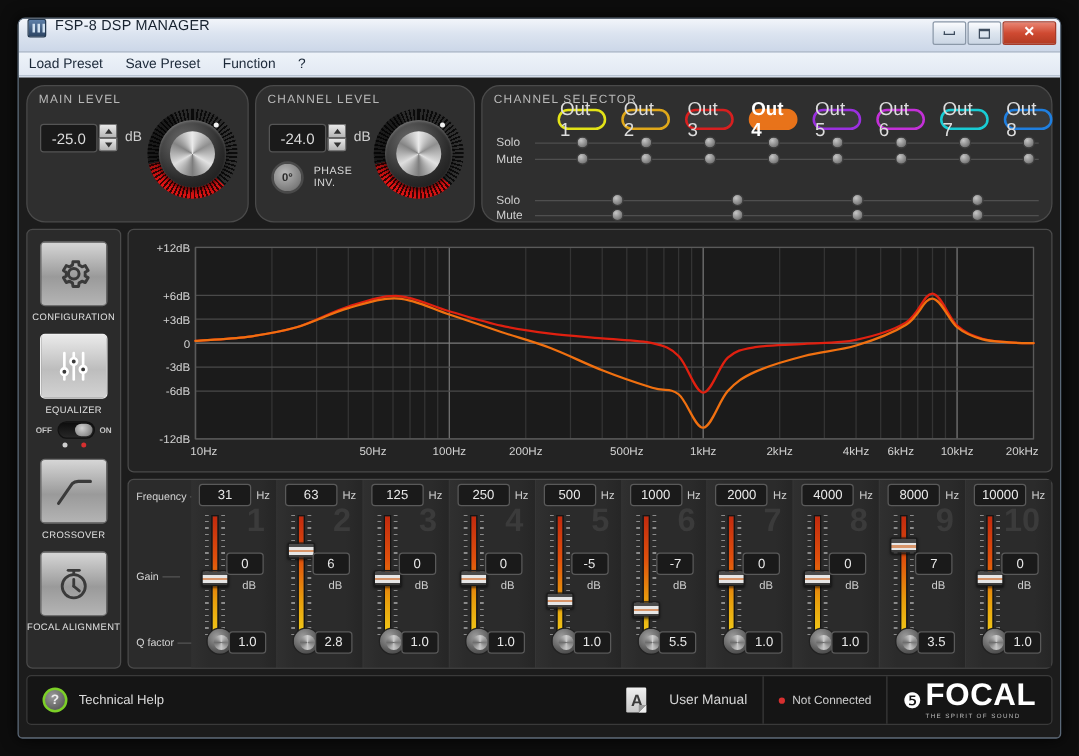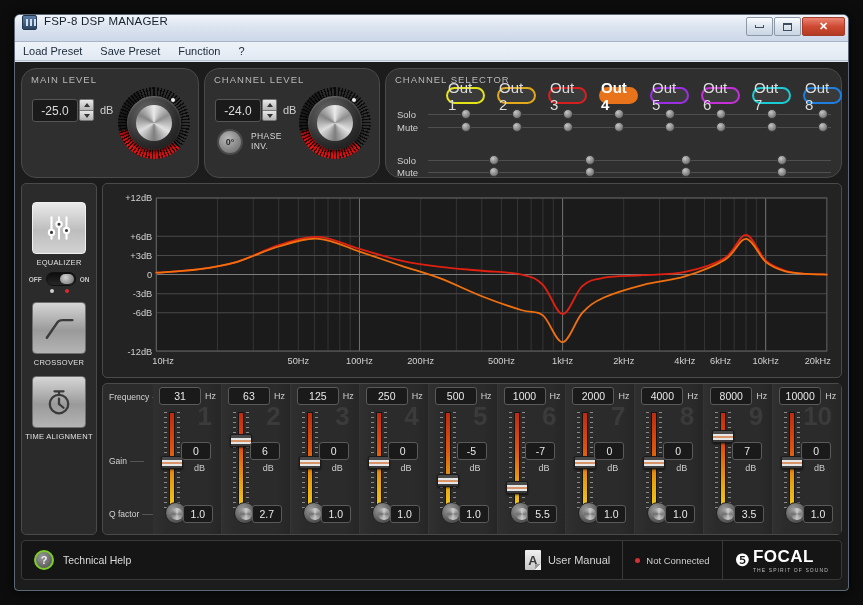--- a/index.html
+++ b/index.html
@@ -285,27 +285,27 @@
   .pdf-icon {
     width: 16px; height: 20px; border-radius: 1px;
     background: linear-gradient(#f0f0f0, #c8c8c8);
     position: relative; display: flex; align-items: center; justify-content: center;
   }
   .pdf-icon::after {
     content:''; position:absolute; right:0; bottom:0; width:6px; height:6px;
     background: linear-gradient(135deg, #9a9a9a 50%, #efefef 50%);
   }
   .pdf-a { font-size: 13px; color: #3a3a3a; font-weight: bold; line-height: 1; }
-  .manual-txt { font-size: 11px; color: #d4d4d4; margin-left: 7px; }
+  .manual-txt { font-size: 11px; color: #d4d4d4; margin-left: 18px; }
   .divider { width: 1px; align-self: stretch; background: #3a3a3a; margin: 0 12px; }
   .conn-dot { width: 5px; height: 5px; border-radius: 50%; background: #d62f2f; }
   .conn-txt { font-size: 9.5px; color: #cfcfcf; margin-left: 6px; }
   .brand { display: flex; align-items: center; margin: 0 12px 0 0; }
   .brand-mark { font-size: 17px; color: #fff; margin-right: 3px; line-height: 1; }
-  .brand-name { font-size: 17px; color: #fff; font-weight: bold; letter-spacing: .5px; line-height: 1; }
+  .brand-name { font-size: 25px; color: #fff; font-weight: bold; letter-spacing: .5px; line-height: 1; }
   .brand-tag { font-size: 5px; color: #bdbdbd; letter-spacing: 1.1px; display:block; margin-top:1px; }
 </style>
 </head>
 <body>
 
 <div class="window">
 
   <div class="titlebar">
     <div class="app-icon"></div>
     <div class="title-text">FSP-8 DSP MANAGER</div>
@@ -484,20 +484,29 @@
               <i></i>
             </div>
           </div>
       </div>
     </div>
 
     <div class="lower">
 
       <div class="sidebar">
 
+        <div class="side-item">
+          <div class="side-btn">
+            <svg width="30" height="30" viewBox="0 0 24 24">
+              <path fill="none" stroke="#3a3a3a" stroke-width="1.9" d="M12 8.6a3.4 3.4 0 100 6.8 3.4 3.4 0 000-6.8z"></path>
+              <path fill="none" stroke="#3a3a3a" stroke-width="1.9" stroke-linejoin="round" d="M19.3 13.4l1.9 1.1-1.8 3.1-2.1-.8a7.4 7.4 0 01-1.9 1.1l-.3 2.2h-3.6l-.3-2.2a7.4 7.4 0 01-1.9-1.1l-2.1.8-1.8-3.1 1.9-1.1a7.3 7.3 0 010-2.2L5.4 9.9l1.8-3.1 2.1.8a7.4 7.4 0 011.9-1.1l.3-2.2h3.6l.3 2.2c.7.26 1.3.63 1.9 1.1l2.1-.8 1.8 3.1-1.9 1.1c.08.73.08 1.47 0 2.2z"></path>
+            </svg>
+          </div>
+          <div class="side-lbl">CONFIGURATION</div>
+        </div>
 
         <div class="side-item" style="margin-top:9px;">
           <div class="side-btn sel">
             <svg width="30" height="30" viewBox="0 0 24 24">
               <g stroke="#fff" stroke-width="1.7" fill="none" stroke-linecap="round">
                 <line x1="6" y1="3.5" x2="6" y2="20.5"></line>
                 <line x1="12" y1="3.5" x2="12" y2="20.5"></line>
                 <line x1="18" y1="3.5" x2="18" y2="20.5"></line>
               </g>
               <g fill="#3a3a3a" stroke="#fff" stroke-width="1.7">
@@ -533,21 +542,21 @@
         <div class="side-item" style="margin-top:9px;">
           <div class="side-btn">
             <svg width="30" height="30" viewBox="0 0 24 24">
               <circle cx="12" cy="13.6" r="7.4" fill="none" stroke="#3a3a3a" stroke-width="1.8"></circle>
               <line x1="12" y1="13.6" x2="15.6" y2="16.6" stroke="#3a3a3a" stroke-width="1.8" stroke-linecap="round"></line>
               <line x1="12" y1="13.6" x2="12" y2="9.2" stroke="#3a3a3a" stroke-width="1.8" stroke-linecap="round"></line>
               <line x1="8.4" y1="3.4" x2="15.6" y2="3.4" stroke="#3a3a3a" stroke-width="1.8" stroke-linecap="round"></line>
               <line x1="12" y1="3.4" x2="12" y2="6.2" stroke="#3a3a3a" stroke-width="1.8"></line>
             </svg>
           </div>
-          <div class="side-lbl">TIME ALIGNMENT</div>
+          <div class="side-lbl">FOCAL ALIGNMENT</div>
         </div>
       </div>
 
       <div class="rightcol">
 
         <div class="graph-panel">
           <div class="graph-inner">
             <svg id="graph-svg" width="100%" height="100%" viewBox="0 0 700 182" preserveAspectRatio="none">
                 <rect x="44" y="8" width="650" height="154" fill="#1b1b1b"></rect>
                 <line x1="44" y1="8" x2="44" y2="162" stroke="#343434" stroke-width="1"></line>
@@ -643,21 +652,21 @@
                 <div class="unit" style="left:52px; top:7px;">Hz</div>
                 <div class="fader">
                   <div class="fader-track"></div>
                   <div class="ticks l"></div>
                   <div class="ticks r"></div>
                   <div class="fader-handle" style="top:21.8px"></div>
                 </div>
                 <div class="gain-box">6</div>
                 <div class="gain-unit">dB</div>
                 <div class="qknob"></div>
-                <div class="q-box">2.7</div>
+                <div class="q-box">2.8</div>
               </div>
               <div class="band">
                 <div class="band-num">3</div>
                 <div class="freq-box">125</div>
                 <div class="unit" style="left:52px; top:7px;">Hz</div>
                 <div class="fader">
                   <div class="fader-track"></div>
                   <div class="ticks l"></div>
                   <div class="ticks r"></div>
                   <div class="fader-handle" style="top:43.5px"></div>

